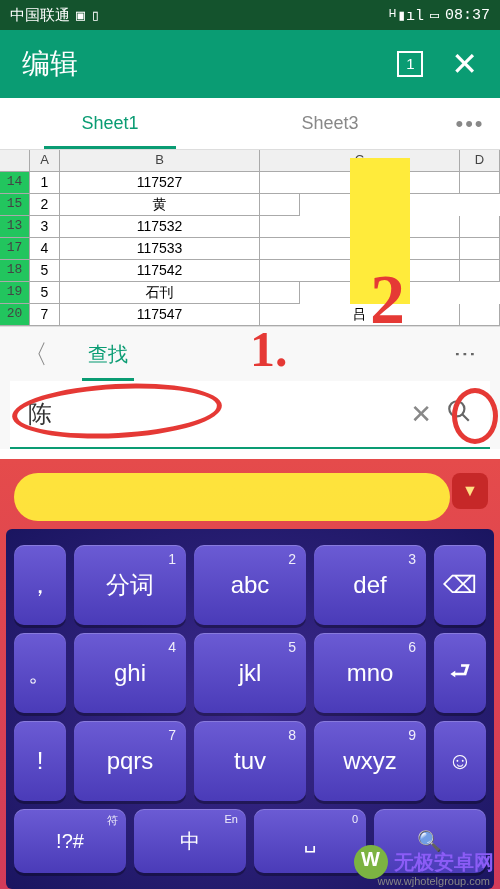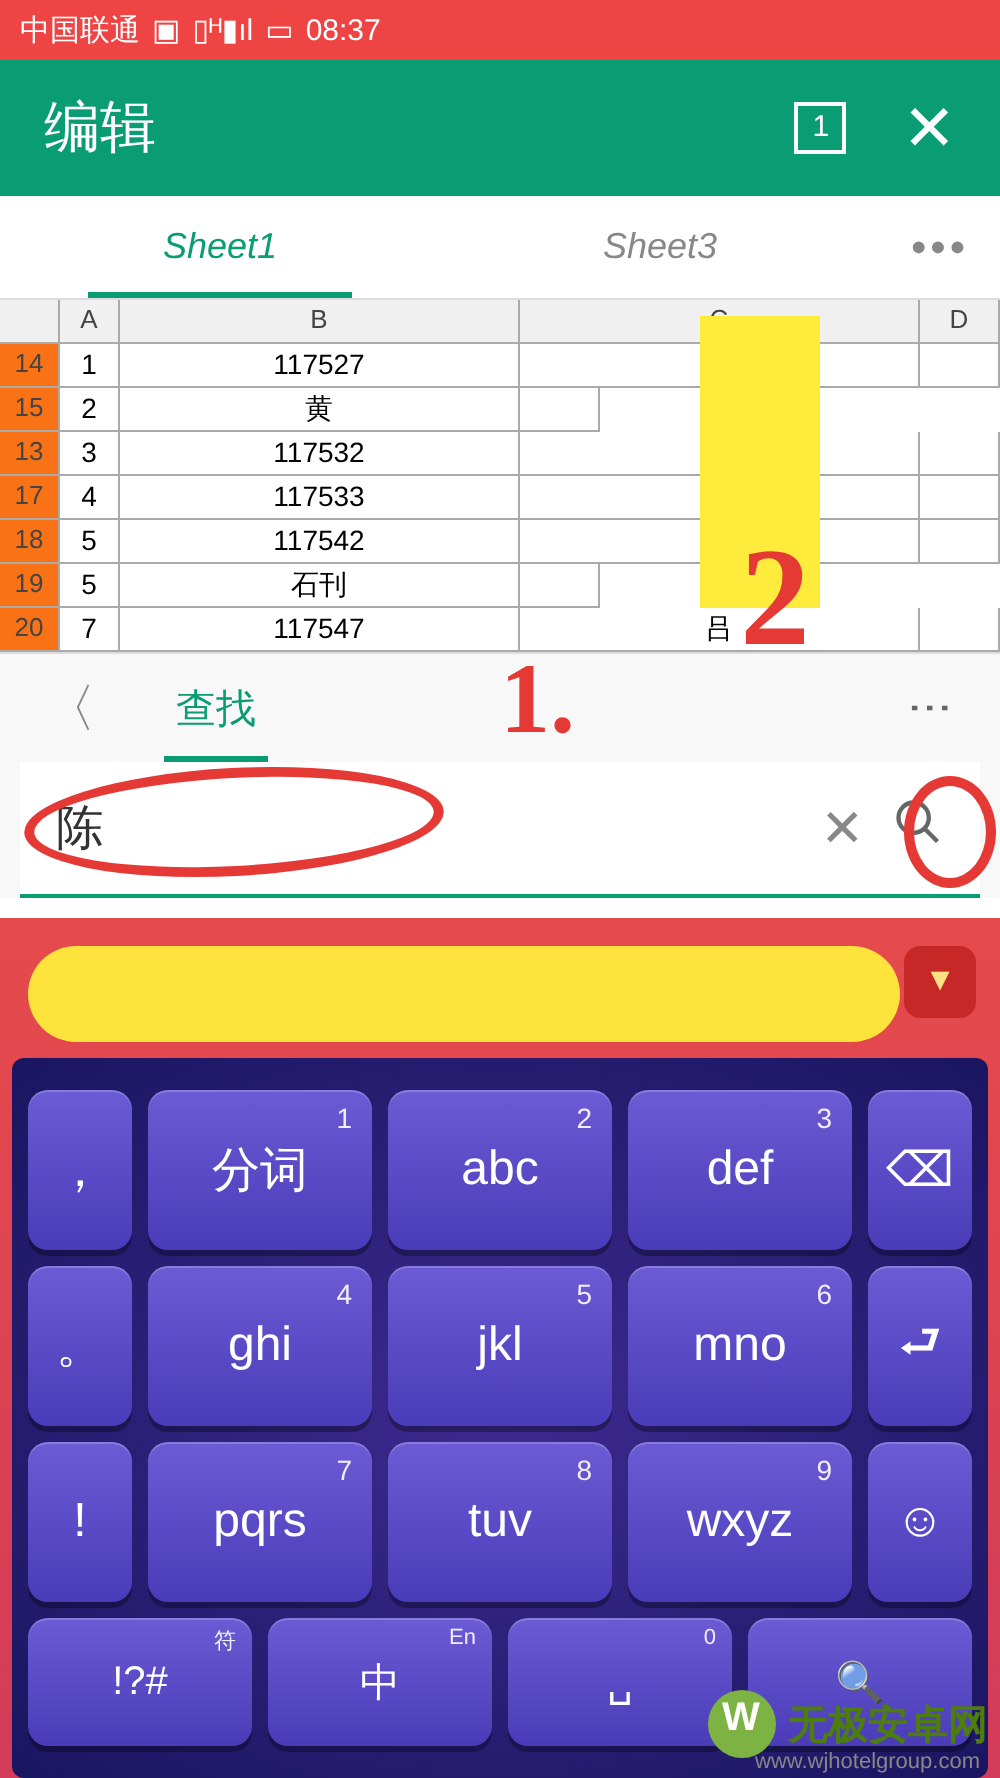--- a/index.html
+++ b/index.html
@@ -1,40 +1,40 @@
 <!DOCTYPE html>
 <html><head>
 <meta charset="utf-8">
 <style>
   * { box-sizing: border-box; margin: 0; padding: 0; }
   html, body { width: 500px; height: 889px; font-family: -apple-system, sans-serif; overflow: hidden; background: #fff; position: relative; }
   
-  .status-bar { height: 30px; background: #ef4444; color: #fff; display: flex; align-items: center; padding: 0 10px; font-size: 15px; }
+  .status-bar { height: 30px; background: #14532d; color: #fff; display: flex; justify-content: space-between; align-items: center; padding: 0 10px; font-size: 15px; font-family: Liberation Mono, monospace; }
   .status-left, .status-right { display: flex; align-items: center; gap: 6px; }
   
   .app-header { height: 68px; background: #0a9c73; color: #fff; display: flex; justify-content: space-between; align-items: center; padding: 0 22px; }
   .app-title { font-size: 28px; font-weight: 400; }
   .header-actions { display: flex; align-items: center; gap: 28px; }
   .copy-icon { width: 26px; height: 26px; border: 2px solid #fff; position: relative; }
   .copy-icon::after { content: "1"; position: absolute; top: 2px; left: 7px; font-size: 15px; }
   .close-icon { font-size: 32px; font-weight: 300; }
   
   .tabs { height: 52px; display: flex; align-items: center; border-bottom: 1px solid #ddd; }
-  .tab { flex: 1; text-align: left; font-size: 18px; color: #888; height: 100%; display: flex; align-items: center; justify-content: center; position: relative; font-style: italic; }
+  .tab { flex: 1; text-align: left; font-size: 18px; color: #888; height: 100%; display: flex; align-items: center; justify-content: center; position: relative; }
   .tab.active { color: #0a9c73; }
   .tab.active::after { content: ""; position: absolute; bottom: 0; left: 20%; right: 20%; height: 3px; background: #0a9c73; }
   .tab-more { width: 60px; text-align: center; font-size: 22px; color: #888; letter-spacing: 2px; }
   
   .spreadsheet { font-size: 15px; }
   .sheet-header { display: flex; height: 22px; background: #f0f0f0; }
   .row-hdr { width: 30px; border-right: 1px solid #aaa; border-bottom: 1px solid #aaa; }
   .col-hdr { text-align: center; border-right: 1px solid #aaa; border-bottom: 1px solid #aaa; font-size: 13px; color: #444; padding-top: 2px; }
   .colA { width: 30px; } .colB { width: 200px; } .colC { width: 200px; } .colD { width: 40px; }
   .row { display: flex; height: 22px; }
-  .row-num { width: 30px; background: #f97316; text-align: center; font-size: 13px; color: #444; border-right: 1px solid #aaa; border-bottom: 1px solid #aaa; padding-top: 2px; }
+  .row-num { width: 30px; background: #22c55e; text-align: center; font-size: 13px; color: #444; border-right: 1px solid #aaa; border-bottom: 1px solid #aaa; padding-top: 2px; font-family: Liberation Mono, monospace; }
   .cell { border-right: 1px solid #aaa; border-bottom: 1px solid #aaa; text-align: center; font-size: 14px; padding-top: 2px; overflow: hidden; white-space: nowrap; }
   
   .search-panel { background: #f8f8f8; border-top: 1px solid #ddd; }
   .search-tabs { height: 54px; display: flex; align-items: center; padding: 0 22px; }
   .back-chev { font-size: 26px; color: #888; margin-right: 40px; }
   .search-tab { font-size: 20px; color: #0a9c73; position: relative; height: 100%; display: flex; align-items: center; }
   .search-tab::after { content: ""; position: absolute; bottom: 0; left: -6px; right: -6px; height: 3px; background: #0a9c73; }
   .search-more { margin-left: auto; font-size: 22px; color: #666; writing-mode: vertical-rl; }
   .search-input-row { height: 68px; background: #fff; display: flex; align-items: center; padding: 0 18px; border-bottom: 2px solid #0a9c73; margin: 0 10px 10px 10px; }
   .search-input { flex: 1; border: none; outline: none; font-size: 24px; color: #333; }
@@ -56,21 +56,21 @@
   .key-bottom .key-num { top: 4px; right: 8px; font-size: 11px; }
   
   .annotations { position: absolute; inset: 0; pointer-events: none; }
   .anno-red { position: absolute; color: #e53935; font-family: cursive; font-weight: bold; }
   .circle1 { left: 12px; top: 384px; width: 210px; height: 54px; border: 5px solid #e53935; border-radius: 50%; transform: rotate(-3deg); }
   .num1 { left: 250px; top: 320px; font-size: 50px; }
   .num2 { left: 370px; top: 260px; font-size: 70px; }
   .circle2 { left: 452px; top: 388px; width: 46px; height: 56px; border: 5px solid #e53935; border-radius: 50%; }
   .yellow-hl { position: absolute; left: 350px; top: 158px; width: 60px; height: 146px; background: #ffeb3b; }
   
-  .watermark { position: absolute; right: 6px; bottom: 10px; display: flex; align-items: center; gap: 6px; font-size: 20px; color: #4d7c0f; font-weight: bold; margin-top: 24px; }
+  .watermark { position: absolute; right: 6px; bottom: 10px; display: flex; align-items: center; gap: 6px; font-size: 20px; color: #8b5cf6; font-weight: bold; margin-top: 24px; }
   .wm-logo { width: 34px; height: 34px; background: #7cb342; border-radius: 50%; position: relative; }
   .wm-logo::after { content: "W"; color: #fff; position: absolute; left: 7px; top: 3px; font-size: 20px; }
   .wm-url { position: absolute; right: 10px; bottom: 2px; font-size: 11px; color: #888; }
 </style>
 </head>
 <body>
 
 <div class="status-bar">
   <div class="status-left">
     <span>中国联通</span>

